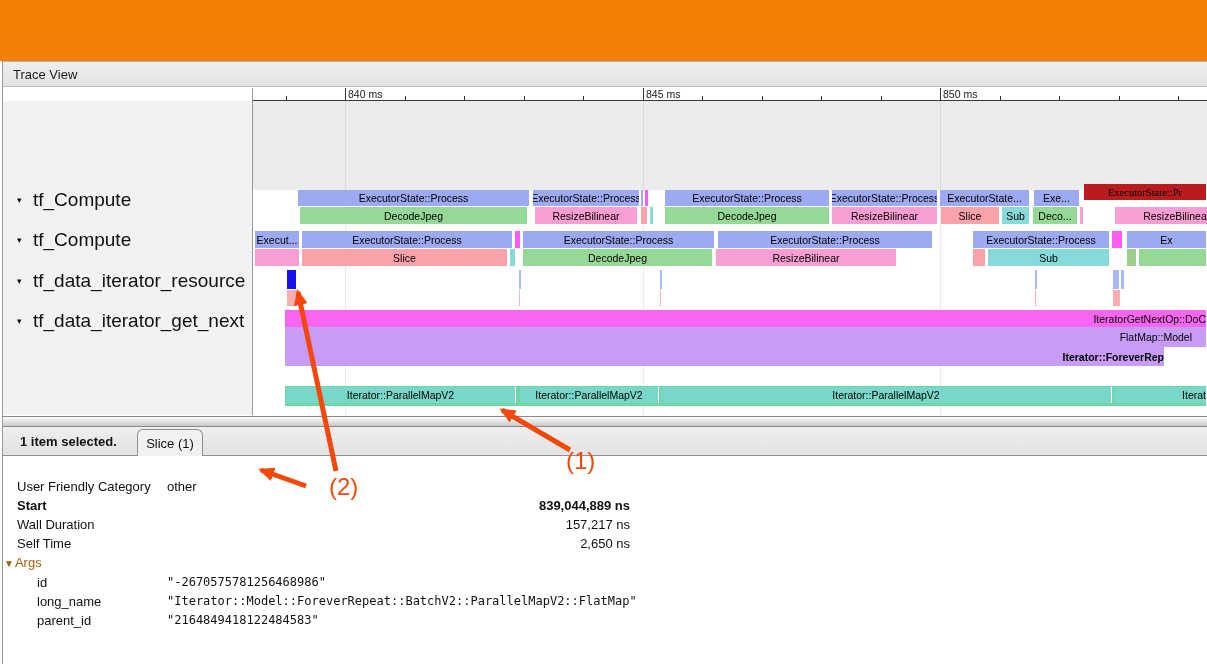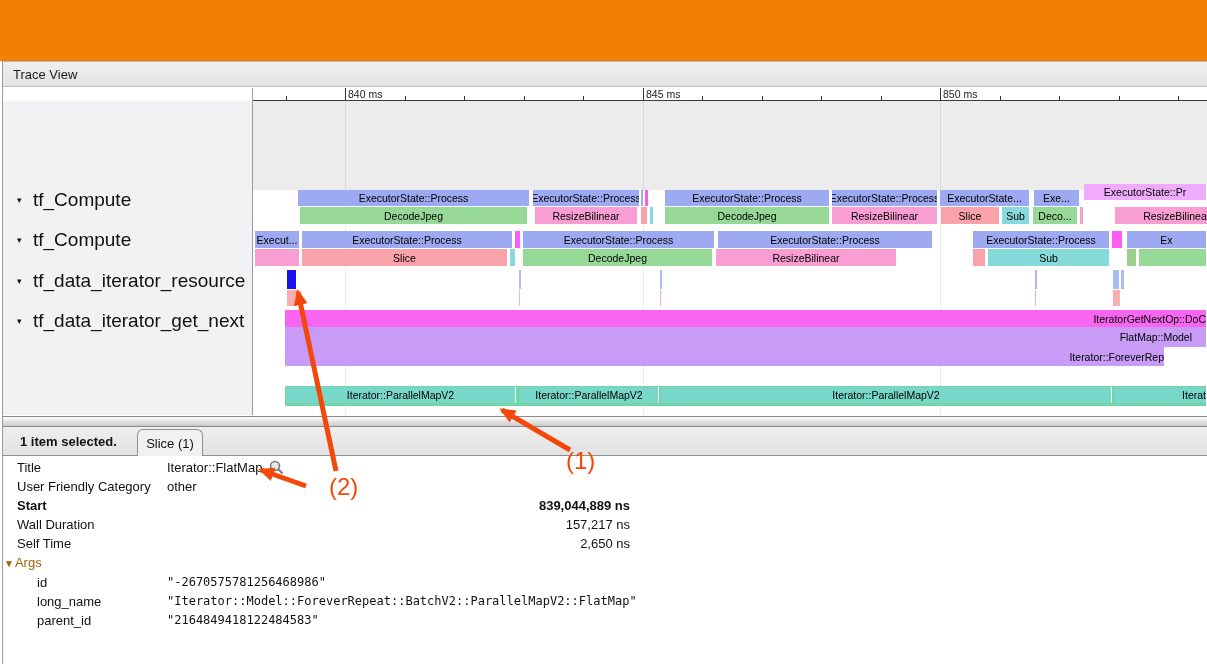--- a/index.html
+++ b/index.html
@@ -107,21 +107,21 @@
         <div class="tick-label" style="left: 690px;">850 ms</div>
       </div>
   <div class="bar" style="left: 45px; top: 102px; width: 232px; height: 16px; background: rgb(157, 169, 240);">ExecutorState::Process</div>
       <div class="bar" style="left: 280px; top: 102px; width: 107px; height: 16px; background: rgb(157, 169, 240);">ExecutorState::Process</div>
       <div class="bar" style="left: 388px; top: 102px; width: 3px; height: 16px; background: rgb(157, 169, 240);"></div>
       <div class="bar" style="left: 392px; top: 102px; width: 4px; height: 16px; background: rgb(255, 92, 245);"></div>
       <div class="bar" style="left: 412px; top: 102px; width: 165px; height: 16px; background: rgb(157, 169, 240);">ExecutorState::Process</div>
       <div class="bar" style="left: 579px; top: 102px; width: 106px; height: 16px; background: rgb(157, 169, 240);">ExecutorState::Process</div>
       <div class="bar" style="left: 687px; top: 102px; width: 90px; height: 16px; background: rgb(157, 169, 240);">ExecutorState...</div>
       <div class="bar" style="left: 781px; top: 102px; width: 46px; height: 16px; background: rgb(157, 169, 240);">Exe...</div>
-      <div class="bar" style="left: 831px; top: 96px; width: 123px; height: 16px; background: #f0abfc;">ExecutorState::Pr</div>
+      <div class="bar" style="left: 831px; top: 96px; width: 123px; height: 16px; background: #b91c1c; font-family: Liberation Serif, serif;">ExecutorState::Pr</div>
       <div class="bar" style="left: 47px; top: 119px; width: 228px; height: 17px; background: rgb(150, 217, 150);">DecodeJpeg</div>
       <div class="bar" style="left: 282px; top: 119px; width: 103px; height: 17px; background: rgb(249, 158, 211);">ResizeBilinear</div>
       <div class="bar" style="left: 388px; top: 119px; width: 7px; height: 17px; background: rgb(249, 162, 170);"></div>
       <div class="bar" style="left: 397px; top: 119px; width: 4px; height: 17px; background: rgb(134, 218, 218);"></div>
       <div class="bar" style="left: 412px; top: 119px; width: 165px; height: 17px; background: rgb(150, 217, 150);">DecodeJpeg</div>
       <div class="bar" style="left: 579px; top: 119px; width: 106px; height: 17px; background: rgb(249, 158, 211);">ResizeBilinear</div>
       <div class="bar" style="left: 688px; top: 119px; width: 59px; height: 17px; background: rgb(249, 162, 170);">Slice</div>
       <div class="bar" style="left: 749px; top: 119px; width: 28px; height: 17px; background: rgb(134, 218, 218);">Sub</div>
       <div class="bar" style="left: 780px; top: 119px; width: 45px; height: 17px; background: rgb(150, 217, 150);">Deco...</div>
       <div class="bar" style="left: 827px; top: 119px; width: 4px; height: 17px; background: rgb(249, 158, 211);"></div>
@@ -149,42 +149,34 @@
       <div class="bar" style="left: 782px; top: 182px; width: 3px; height: 19px; background: rgb(169, 186, 246);"></div>
       <div class="bar" style="left: 860px; top: 182px; width: 7px; height: 19px; background: rgb(169, 186, 246);"></div>
       <div class="bar" style="left: 868px; top: 182px; width: 4px; height: 19px; background: rgb(169, 186, 246);"></div>
       <div class="bar" style="left: 34px; top: 202px; width: 11px; height: 16px; background: rgb(249, 175, 175);"></div>
       <div class="bar" style="left: 266px; top: 202px; width: 2px; height: 16px; background: rgb(246, 180, 212);"></div>
       <div class="bar" style="left: 407px; top: 202px; width: 2px; height: 16px; background: rgb(249, 175, 175);"></div>
       <div class="bar" style="left: 782px; top: 202px; width: 2px; height: 16px; background: rgb(249, 175, 175);"></div>
       <div class="bar" style="left: 860px; top: 202px; width: 8px; height: 16px; background: rgb(249, 175, 175);"></div>
       <div class="bar r" style="left: 32px; top: 222px; width: 922px; height: 17px; background: rgb(248, 101, 240); padding-right: 0px;">IteratorGetNextOp::DoC</div>
       <div class="bar r" style="left: 32px; top: 239px; width: 922px; height: 20px; background: rgb(199, 155, 246); padding-right: 14px;">FlatMap::Model</div>
-      <div class="bar r" style="left: 32px; top: 259px; width: 880px; height: 19px; background: rgb(199, 155, 246); padding-right: 0px;">Iterator::ForeverRep</div>
+      <div class="bar r" style="left: 32px; top: 259px; width: 880px; height: 19px; background: rgb(199, 155, 246); padding-right: 0px; font-weight: bold;">Iterator::ForeverRep</div>
       <div class="bar r" style="left: 32px; top: 278px; width: 922px; height: 20px; background: rgb(111, 215, 165); padding-right: 2px; margin-top: 20px;">Iterator::BatchV2</div>
       <div class="bar" style="left: 33px; top: 299px; width: 230px; height: 16px; background: rgb(120, 215, 201);">Iterator::ParallelMapV2</div>
       <div class="bar" style="left: 267px; top: 299px; width: 139px; height: 16px; background: rgb(120, 215, 201);">Iterator::ParallelMapV2</div>
       <div class="bar" style="left: 408px; top: 299px; width: 451px; height: 16px; background: rgb(120, 215, 201);">Iterator::ParallelMapV2</div>
       <div class="bar r" style="left: 861px; top: 299px; width: 93px; height: 16px; background: rgb(120, 215, 201); padding-right: 0px;">Iterat</div>
     </div>
 
   <div class="abs splitter"></div>
   <div class="abs dheader">
     <div class="dstatus">1 item selected.</div>
     <div class="dtab">Slice (1)</div>
   </div>
   <div class="abs" style="left:0;top:456px;width:1207px;height:208px;">
-      <div class="frow" style="top: 2px;">
-        <span class="flabel">Title</span>
-        <span class="fvalue">Iterator::FlatMap</span>
-        <svg width="15" height="15" class="mag" style="left: 269px; top: 2px;">
-          <circle cx="6" cy="6" r="4.5" fill="#e8e8e8" stroke="#7a7a7a" stroke-width="1.6"></circle>
-          <line x1="9.5" y1="9.5" x2="13.5" y2="13.5" stroke="#7a7a7a" stroke-width="2"></line>
-        </svg>
-      </div>
       <div class="frow" style="top: 21px;">
         <span class="flabel">User Friendly Category</span>
         <span class="fvalue">other</span>
       </div>
       <div class="frow" style="top: 40px; font-weight: bold;">
         <span class="flabel">Start</span>
         <span class="fvalue-r">839,044,889 ns</span>
       </div>
       <div class="frow" style="top: 59px;">
         <span class="flabel">Wall Duration</span>

